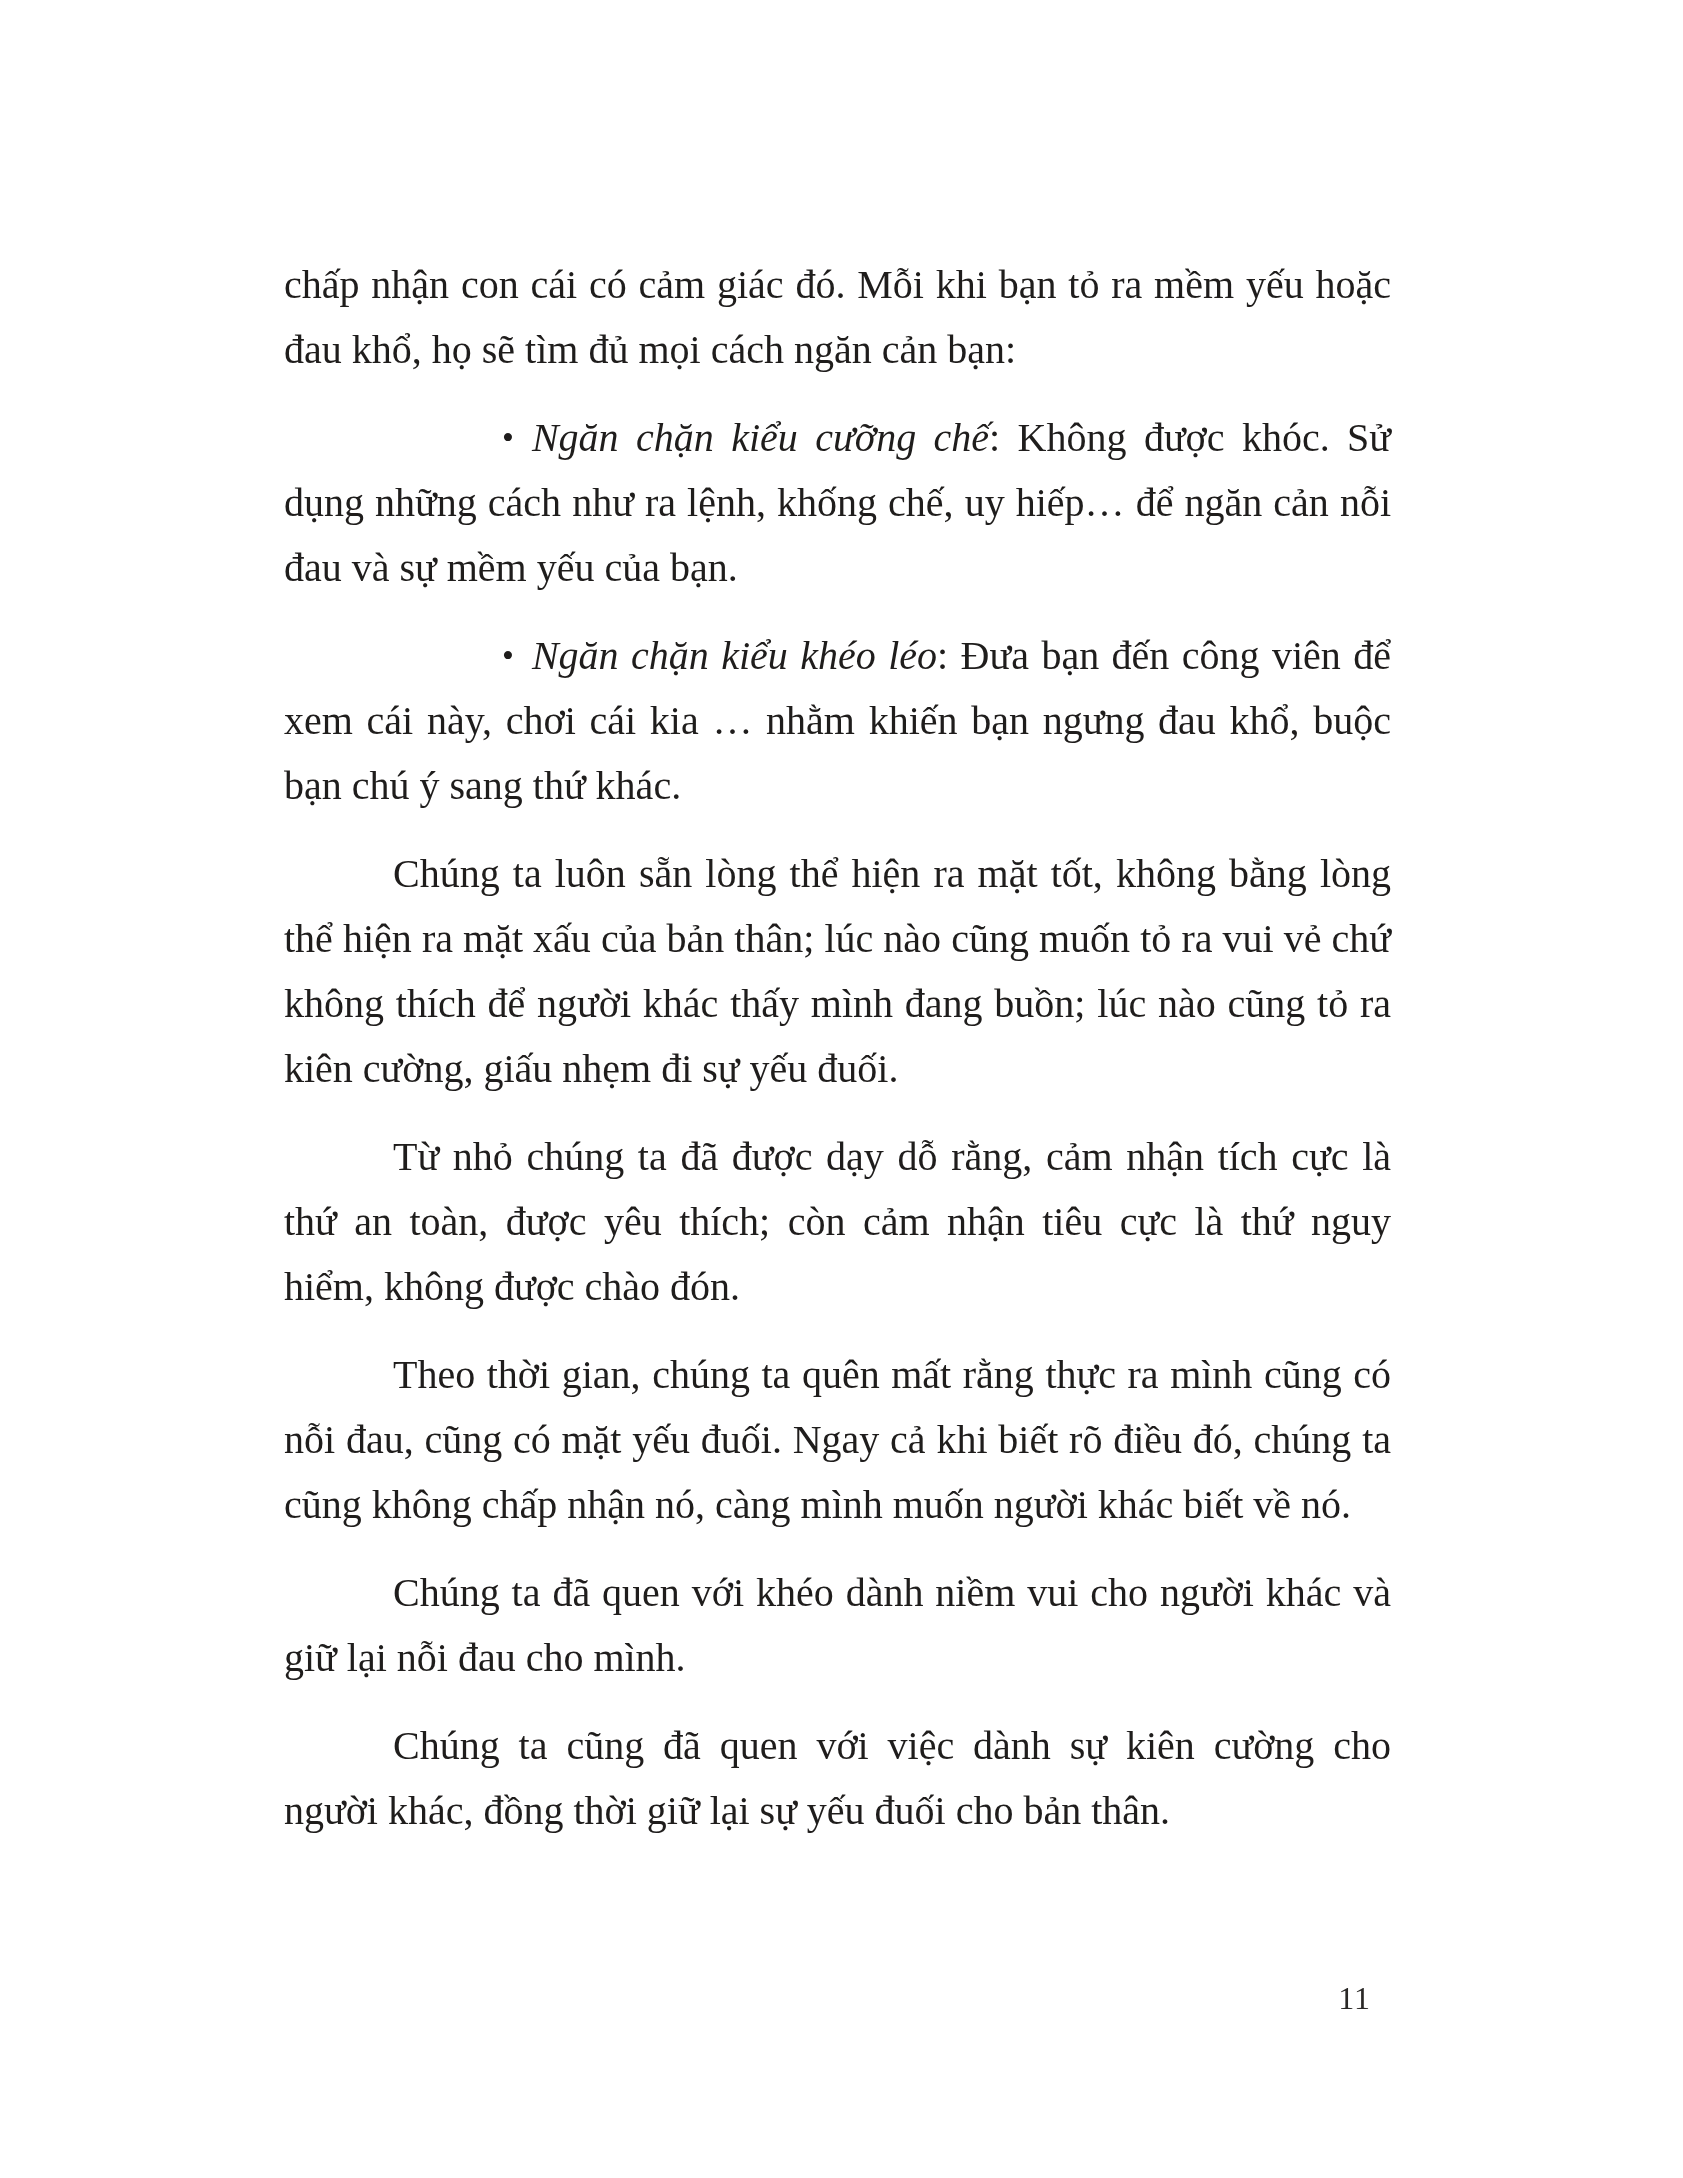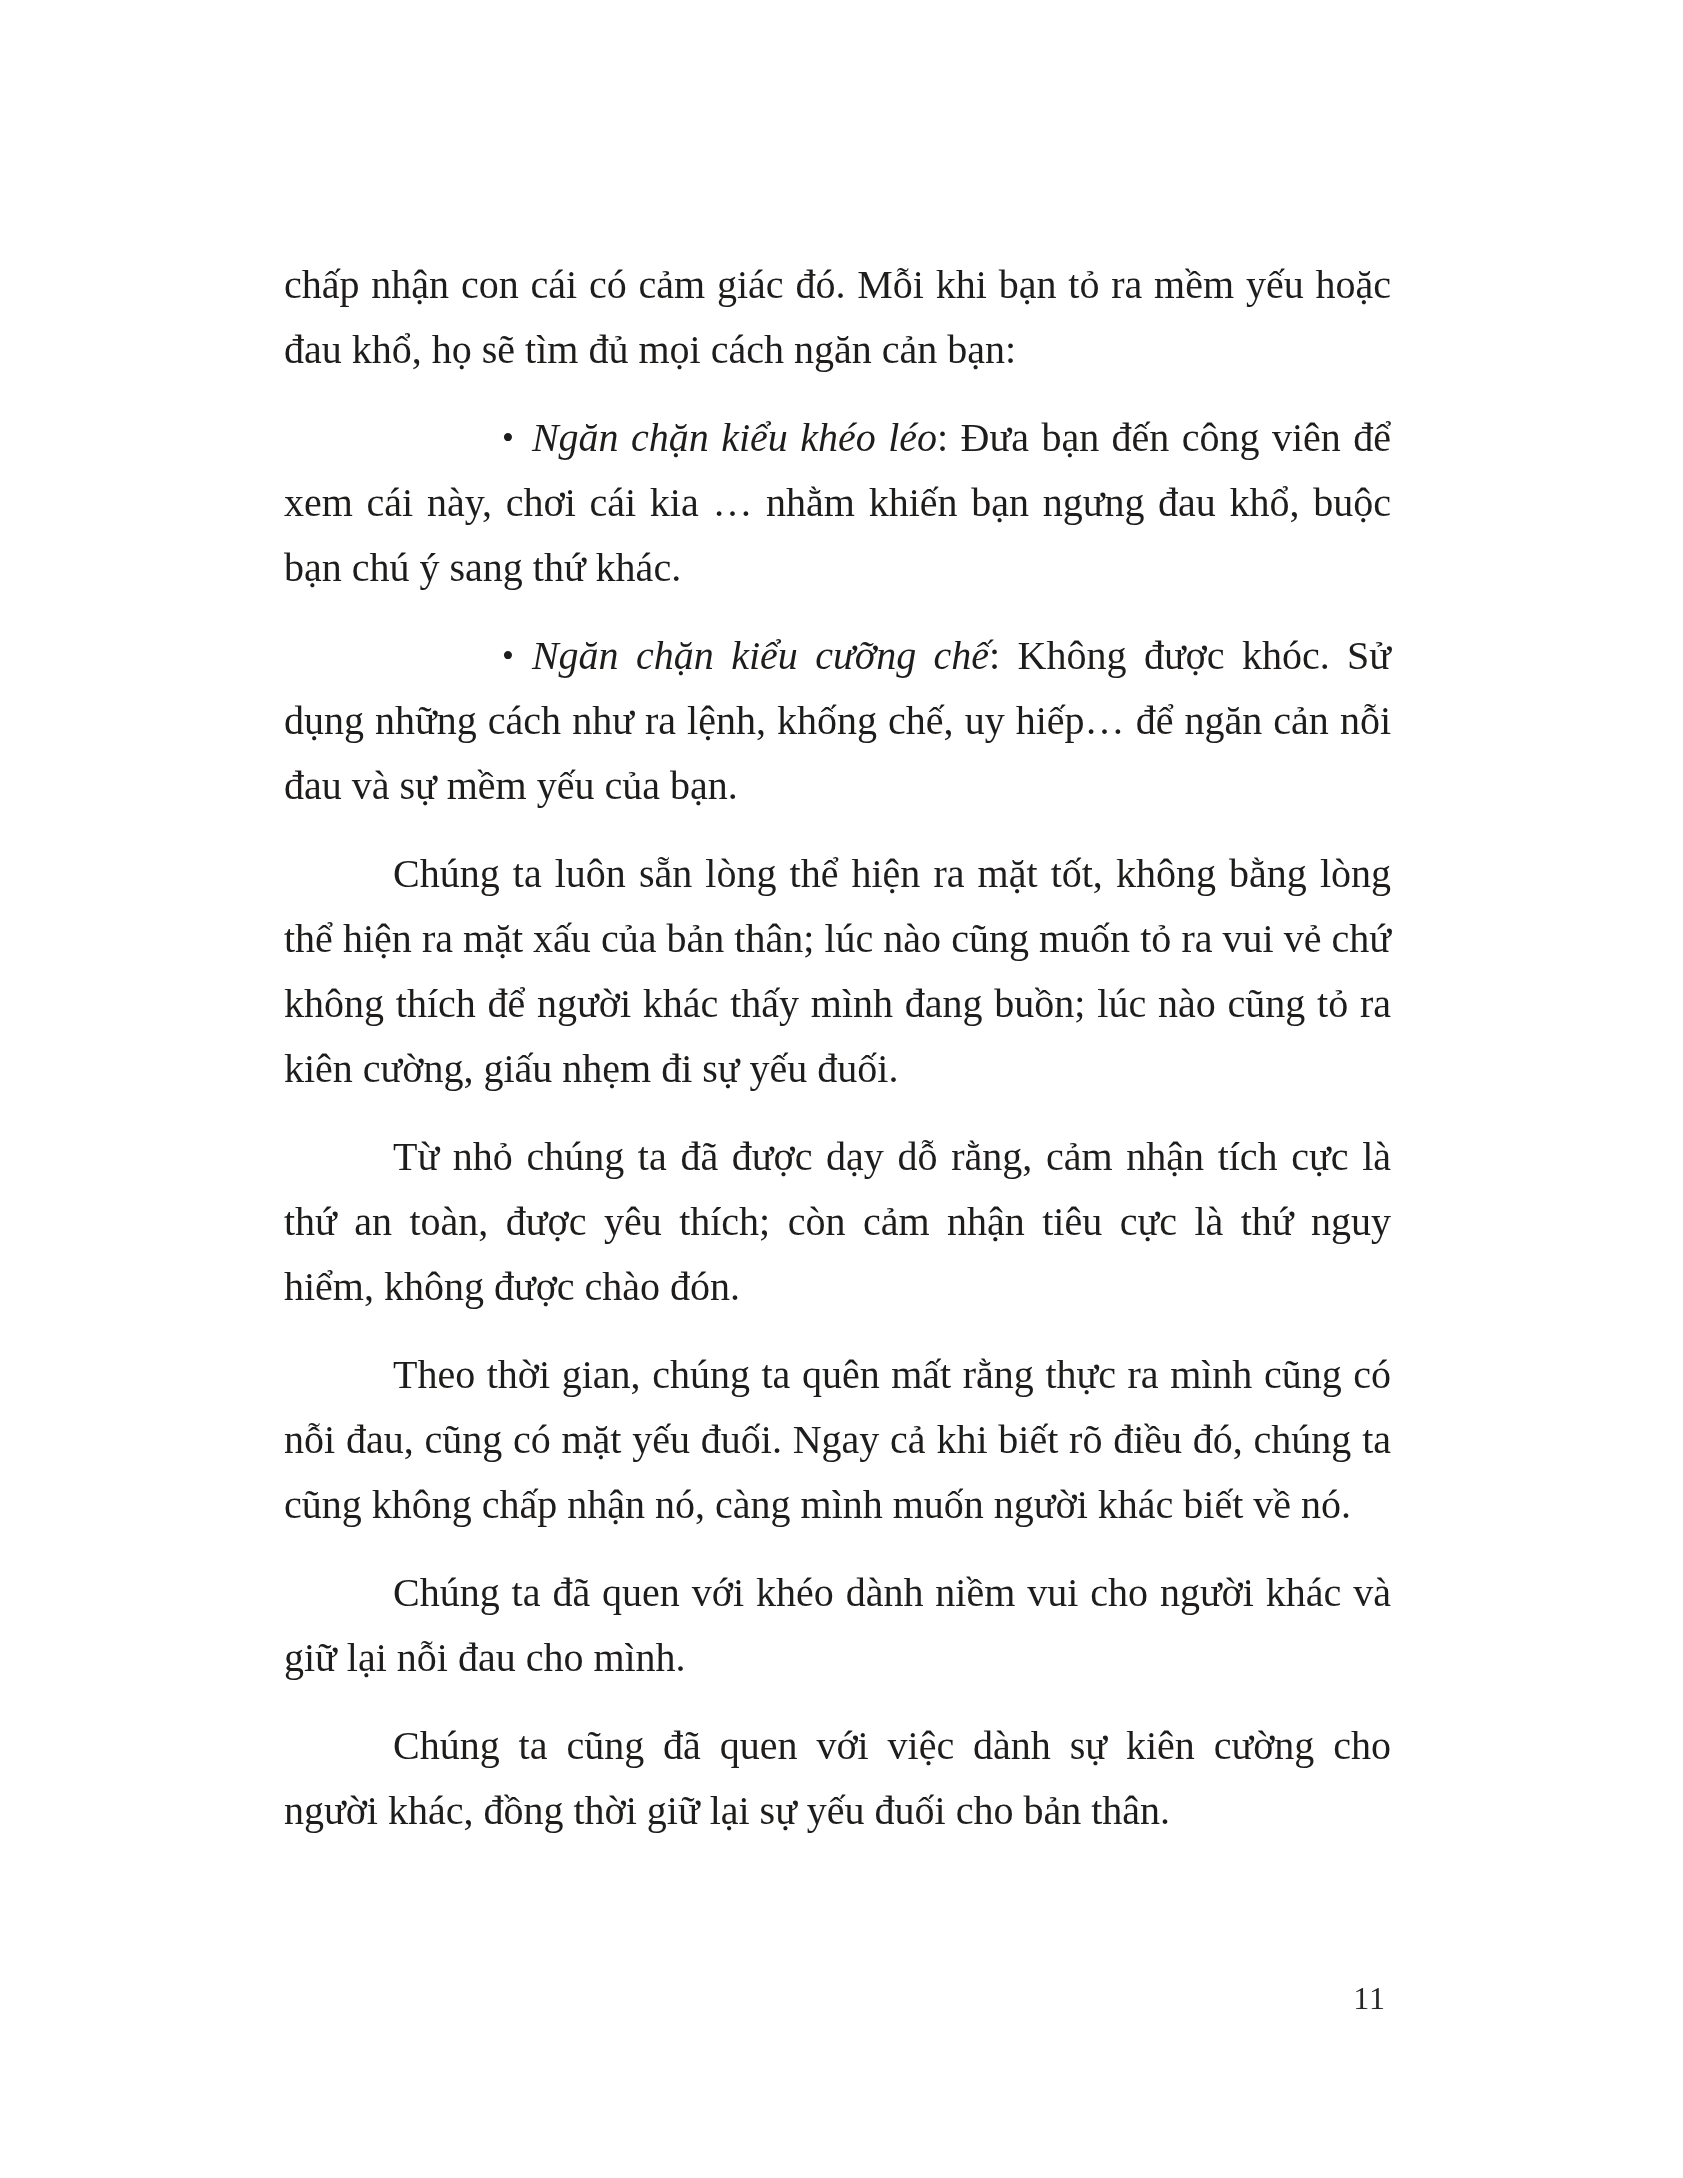--- a/index.html
+++ b/index.html
@@ -45,43 +45,43 @@
     display: inline-block;
     margin-right: 18px;
     font-size: 34px;
     vertical-align: 2px;
   }
   .lead-italic {
     font-style: italic;
   }
   .page-number {
     position: absolute;
-    right: 297px;
+    right: 312px;
     top: 1980px;
     font-size: 32px;
     font-weight: 400;
     letter-spacing: 1px;
     color: #2a2826;
     font-stretch: condensed;
   }
 </style>
 </head>
 <body>
 
 <div class="page">
   <div class="text-block">
 
     <p class="para cont">chấp nhận con cái có cảm giác đó. Mỗi khi bạn tỏ ra mềm yếu hoặc đau khổ, họ sẽ tìm đủ mọi cách ngăn cản bạn:</p>
 
     <p class="para bullet">
-      <span class="bullet-glyph">•</span><span class="lead-italic">Ngăn chặn kiểu khéo léo</span><span>: Đưa bạn đến công viên để xem cái này, chơi cái kia … nhằm khiến bạn ngưng đau khổ, buộc bạn chú ý sang thứ khác.</span>
+      <span class="bullet-glyph">•</span><span class="lead-italic">Ngăn chặn kiểu cưỡng chế</span><span>: Không được khóc. Sử dụng những cách như ra lệnh, khống chế, uy hiếp…  để ngăn cản nỗi đau và sự mềm yếu của bạn.</span>
     </p>
 
     <p class="para bullet">
-      <span class="bullet-glyph">•</span><span class="lead-italic">Ngăn chặn kiểu cưỡng chế</span><span>: Không được khóc. Sử dụng những cách như ra lệnh, khống chế, uy hiếp…  để ngăn cản nỗi đau và sự mềm yếu của bạn.</span>
+      <span class="bullet-glyph">•</span><span class="lead-italic">Ngăn chặn kiểu khéo léo</span><span>: Đưa bạn đến công viên để xem cái này, chơi cái kia … nhằm khiến bạn ngưng đau khổ, buộc bạn chú ý sang thứ khác.</span>
     </p>
 
     <p class="para indent">Chúng ta luôn sẵn lòng thể hiện ra mặt tốt, không bằng lòng thể hiện ra mặt xấu của bản thân; lúc nào cũng muốn tỏ ra vui vẻ chứ không thích để người khác thấy mình đang buồn; lúc nào cũng tỏ ra kiên cường, giấu nhẹm đi sự yếu đuối.</p>
 
     <p class="para indent">Từ nhỏ chúng ta đã được dạy dỗ rằng, cảm nhận tích cực là thứ an toàn, được yêu thích; còn cảm nhận tiêu cực là thứ nguy hiểm, không được chào đón.</p>
 
     <p class="para indent">Theo thời gian, chúng ta quên mất rằng thực ra mình cũng có nỗi đau, cũng có mặt yếu đuối. Ngay cả khi biết rõ điều đó, chúng ta cũng không chấp nhận nó, càng mình muốn người khác biết về nó.</p>
 
     <p class="para indent">Chúng ta đã quen với khéo dành niềm vui cho người khác và giữ lại nỗi đau cho mình.</p>
 

